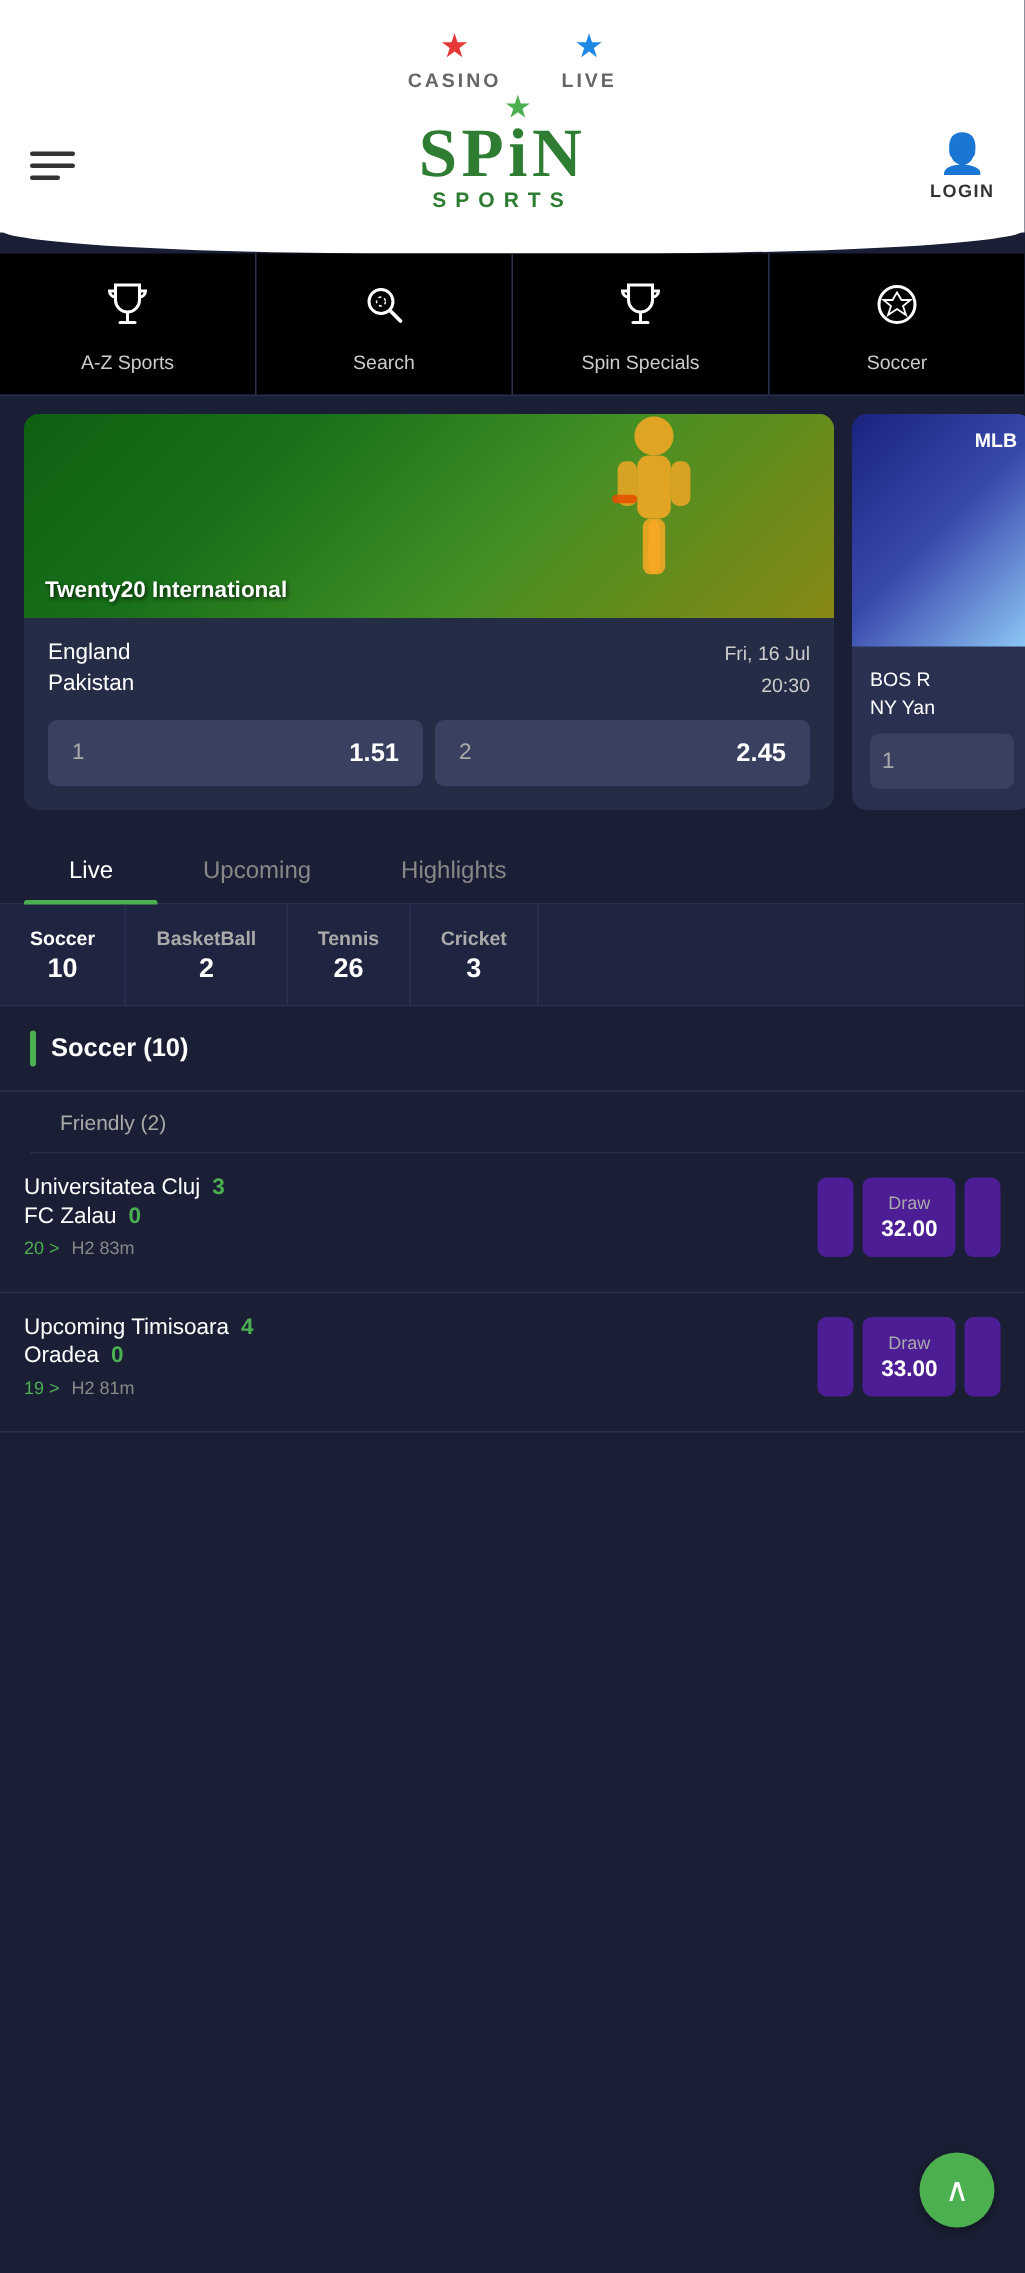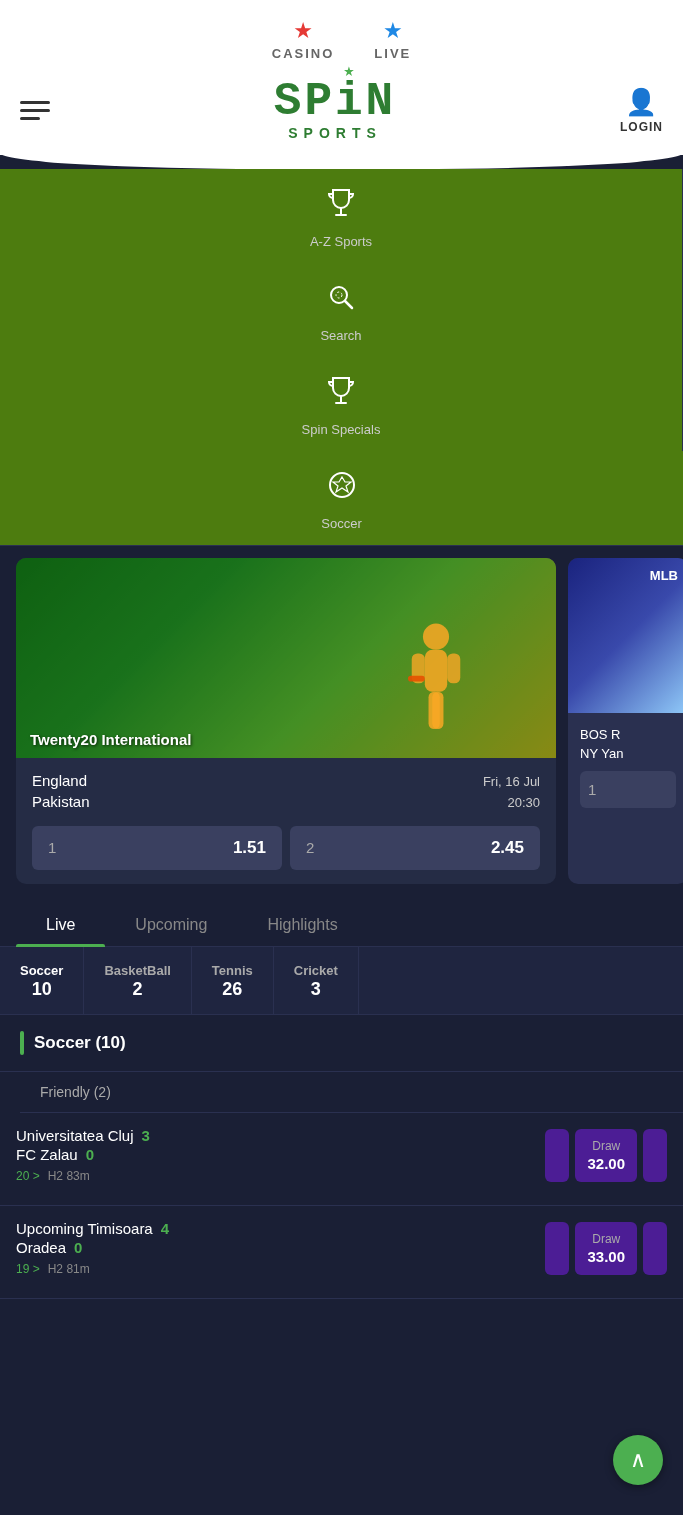--- a/index.html
+++ b/index.html
@@ -89,24 +89,23 @@
     }
     .login-label {
       font-size: 12px;
       font-weight: bold;
       color: #333;
       letter-spacing: 1px;
     }
 
     
     .sports-nav {
-      background: #4d7c0f;
+      background: #000000;
       display: flex;
       border-bottom: 1px solid #2a3050;
-      flex-direction: column;
     }
     .sports-nav-item {
       flex: 1;
       display: flex;
       flex-direction: column;
       align-items: center;
       padding: 18px 8px 14px;
       cursor: pointer;
       border-right: 1px solid #2a3050;
       min-width: 0;
@@ -139,21 +138,21 @@
       overflow-x: auto;
     }
     .featured-card {
       background: #252c45;
       border-radius: 10px;
       overflow: hidden;
       min-width: 540px;
       flex-shrink: 0;
     }
     .featured-card-image {
-      height: 200px;
+      height: 136px;
       background: linear-gradient(135deg, #1b5e20 0%, #2e7d32 30%, #7cb342 60%, #f9a825 100%);
       position: relative;
       display: flex;
       align-items: flex-end;
     }
     .featured-card-image .overlay {
       position: absolute;
       inset: 0;
       background: rgba(0,100,0,0.45);
     }
@@ -458,21 +457,21 @@
 
   <div class="header-main">
     <div class="hamburger">
       <span></span>
       <span></span>
       <span></span>
     </div>
 
     <div class="logo">
       <div class="spin-logo-wrap">
-        <span style="font-size:46px;font-weight:900;color:#2e7d32;letter-spacing:3px;font-family:Liberation Mono, monospace;">SP<span style="position:relative;"><span style="position:absolute;top:-14px;left:50%;transform:translateX(-50%);font-size:18px;color:#4caf50;">★</span>i</span>N</span>
+        <span style="font-size:46px;font-weight:900;color:#2e7d32;letter-spacing:3px;font-family:Liberation Serif, serif;">SP<span style="position:relative;"><span style="position:absolute;top:-14px;left:50%;transform:translateX(-50%);font-size:18px;color:#4caf50;">★</span>i</span>N</span>
       </div>
       <div class="logo-sports">SPORTS</div>
     </div>
 
     <div class="login-btn">
       <span class="login-icon">👤</span>
       <span class="login-label">LOGIN</span>
     </div>
   </div>
 </div>

